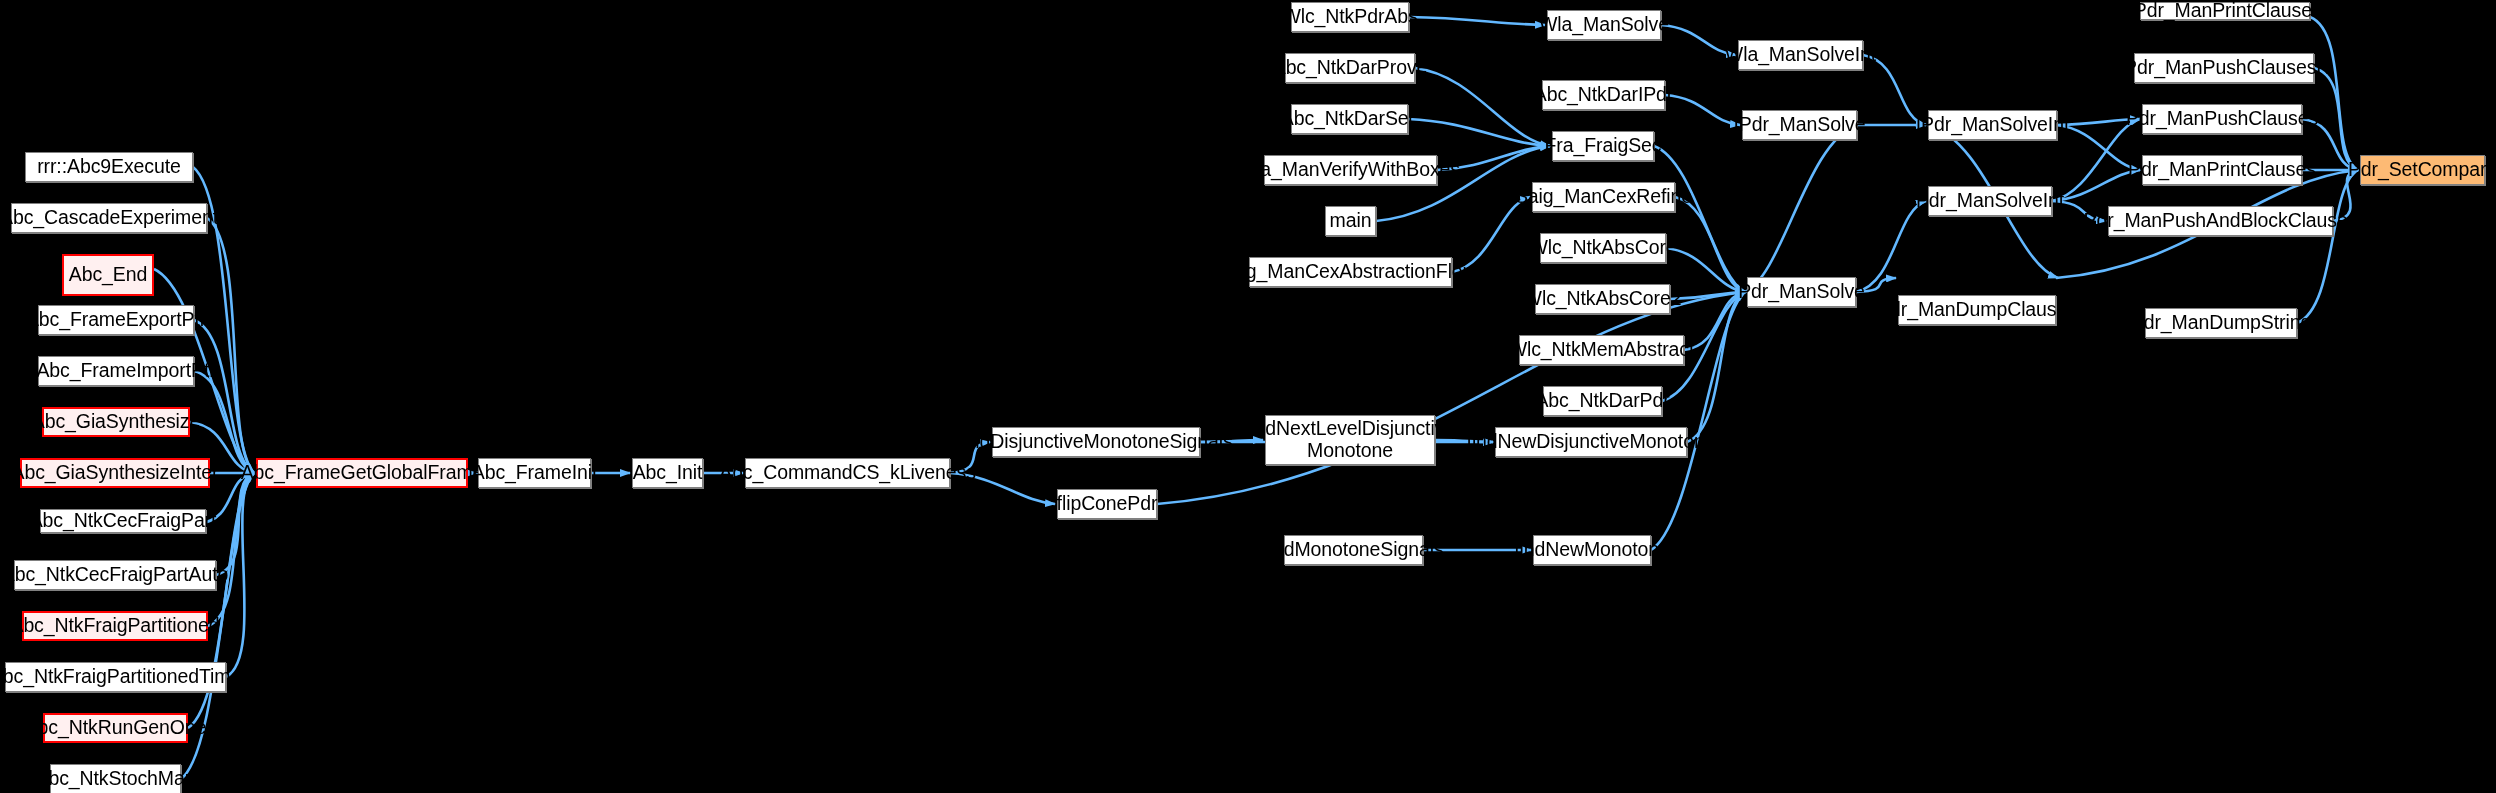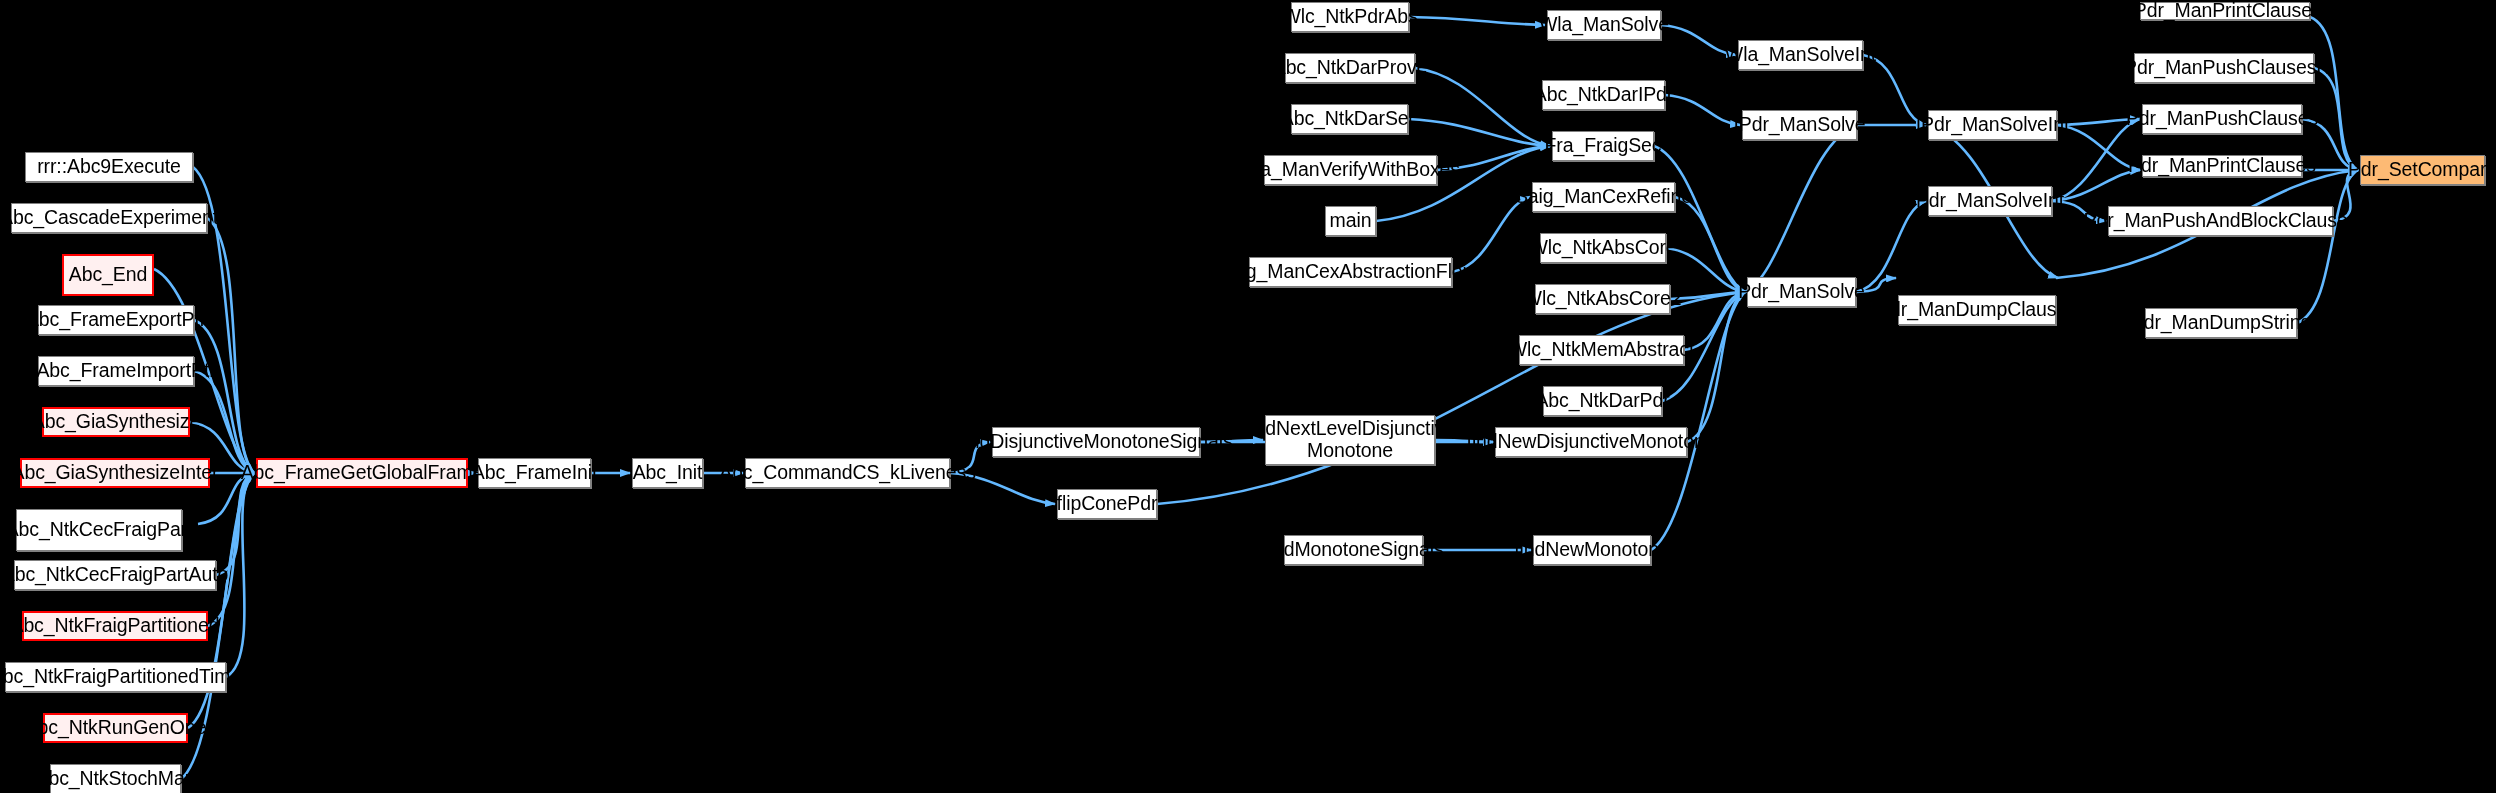--- a/index.html
+++ b/index.html
@@ -106,21 +106,21 @@
       </g>
   </svg>
   <div id="node-layer">
       <div class="node" style="left: 25px; top: 152px; width: 168px; height: 30px;">rrr::Abc9Execute</div>
       <div class="node" style="left: 11px; top: 203px; width: 196px; height: 30px;">Abc_CascadeExperiment</div>
       <div class="node red" style="left: 62px; top: 254px; width: 92px; height: 42px;">Abc_End</div>
       <div class="node" style="left: 38px; top: 305px; width: 156px; height: 30px;">Abc_FrameExportPtr</div>
       <div class="node" style="left: 38px; top: 356px; width: 156px; height: 30px; padding-left: 20px;">Abc_FrameImportPtr</div>
       <div class="node red" style="left: 42px; top: 407px; width: 148px; height: 30px;">Abc_GiaSynthesize</div>
       <div class="node red" style="left: 20px; top: 458px; width: 190px; height: 30px;">Abc_GiaSynthesizeInter</div>
-      <div class="node" style="left: 16px; top: 509px; width: 166px; height: 42px;">Abc_NtkCecFraigPart</div>
+      <div class="node" style="left: 40px; top: 509px; width: 166px; height: 24px;">Abc_NtkCecFraigPart</div>
       <div class="node" style="left: 14px; top: 560px; width: 202px; height: 30px;">Abc_NtkCecFraigPartAuto</div>
       <div class="node red" style="left: 22px; top: 611px; width: 186px; height: 30px;">Abc_NtkFraigPartitioned</div>
       <div class="node" style="left: 5px; top: 662px; width: 221px; height: 30px;">Abc_NtkFraigPartitionedTime</div>
       <div class="node red" style="left: 43px; top: 713px; width: 145px; height: 30px;">Abc_NtkRunGenOne</div>
       <div class="node" style="left: 50px; top: 764px; width: 131px; height: 30px;">Abc_NtkStochMap</div>
       <div class="node red" style="left: 256px; top: 458px; width: 212px; height: 30px;">Abc_FrameGetGlobalFrame</div>
       <div class="node" style="left: 478px; top: 458px; width: 113px; height: 30px;">Abc_FrameInit</div>
       <div class="node" style="left: 632px; top: 458px; width: 71px; height: 30px;">Abc_Init</div>
       <div class="node" style="left: 745px; top: 458px; width: 205px; height: 30px;">Abc_CommandCS_kLiveness</div>
       <div class="node" style="left: 992px; top: 427px; width: 208px; height: 30px;">findDisjunctiveMonotoneSignals</div>
@@ -146,18 +146,18 @@
       <div class="node" style="left: 1543px; top: 386px; width: 119px; height: 30px;">Abc_NtkDarPdr</div>
       <div class="node" style="left: 1738px; top: 40px; width: 125px; height: 30px;">Wla_ManSolveInt</div>
       <div class="node" style="left: 1742px; top: 110px; width: 115px; height: 30px;">IPdr_ManSolve</div>
       <div class="node" style="left: 1747px; top: 277px; width: 109px; height: 30px;">Pdr_ManSolve</div>
       <div class="node" style="left: 1928px; top: 110px; width: 129px; height: 30px;">IPdr_ManSolveInt</div>
       <div class="node" style="left: 1928px; top: 186px; width: 124px; height: 30px;">Pdr_ManSolveInt</div>
       <div class="node" style="left: 1898px; top: 263px; width: 158px; height: 30px; margin-top: 32px;">Pdr_ManDumpClauses</div>
       <div class="node" style="left: 2140px; top: 2px; width: 170px; height: 18px;">IPdr_ManPrintClauses</div>
       <div class="node" style="left: 2134px; top: 53px; width: 180px; height: 30px;">IPdr_ManPushClausesK</div>
       <div class="node" style="left: 2142px; top: 104px; width: 160px; height: 30px;">Pdr_ManPushClauses</div>
-      <div class="node" style="left: 2142px; top: 155px; width: 160px; height: 22px;">Pdr_ManPrintClauses</div>
+      <div class="node" style="left: 2142px; top: 155px; width: 160px; height: 30px;">Pdr_ManPrintClauses</div>
       <div class="node" style="left: 2108px; top: 206px; width: 225px; height: 30px;">Pdr_ManPushAndBlockClauses</div>
       <div class="node" style="left: 2145px; top: 308px; width: 152px; height: 30px;">Pdr_ManDumpString</div>
       <div class="node current" style="left: 2360px; top: 155px; width: 125px; height: 30px;">Pdr_SetCompare</div>
     </div>
 </div>
 
 </body></html>

